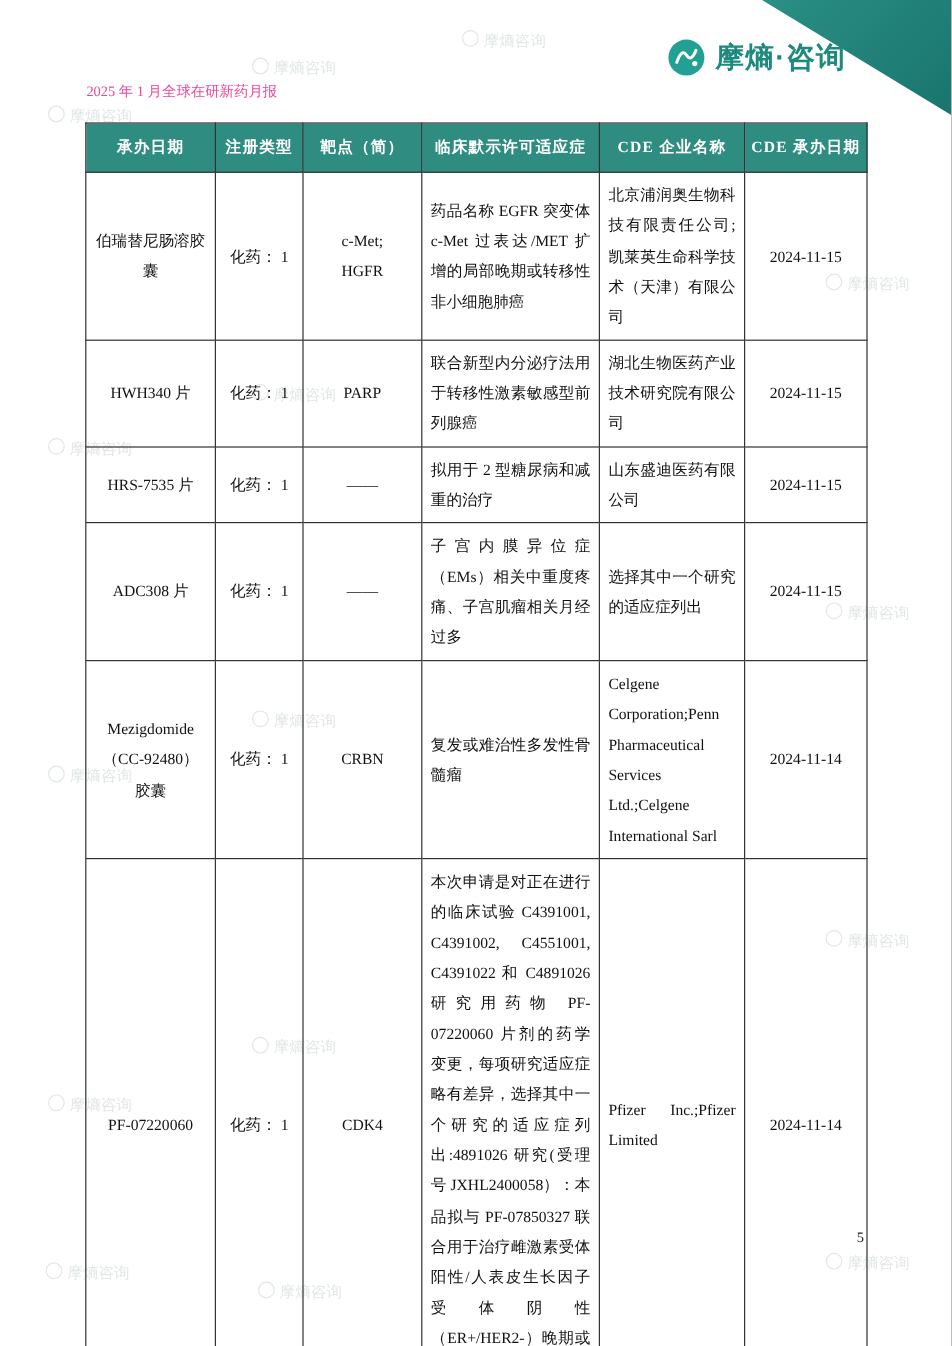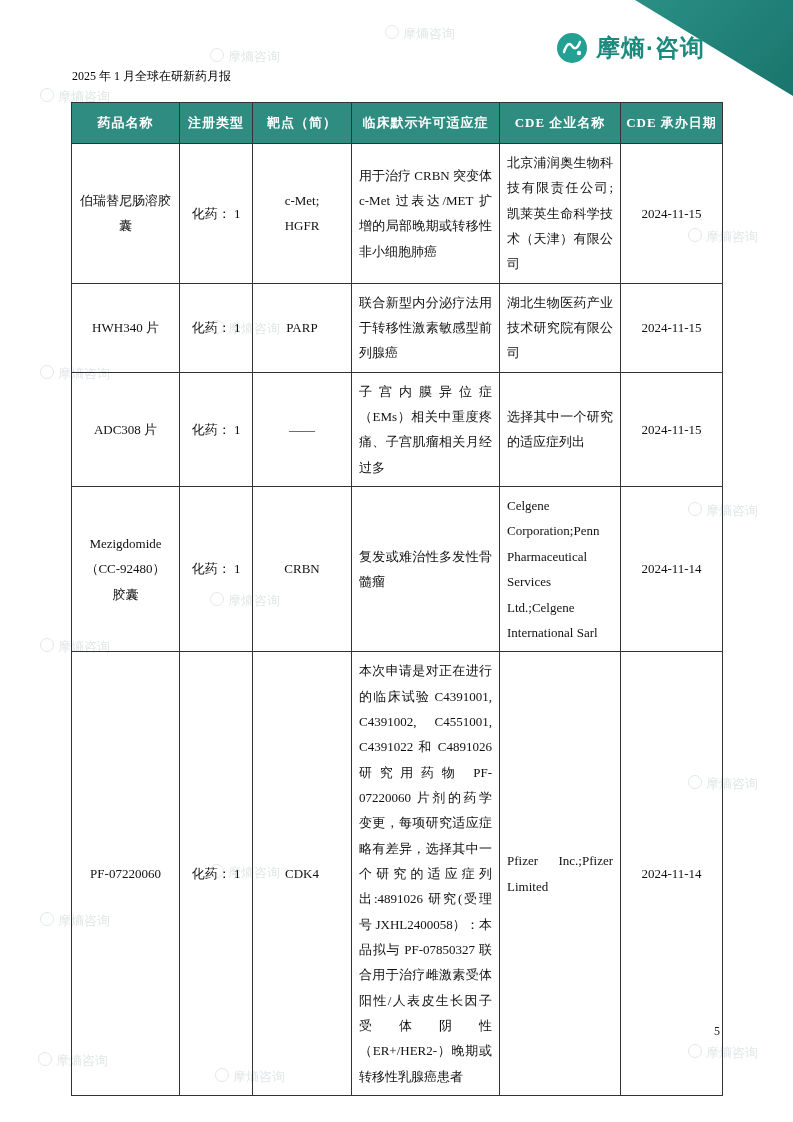--- a/index.html
+++ b/index.html
@@ -13,21 +13,21 @@
     position:absolute; top:0; right:0; width:158px; height:96px;
     background:linear-gradient(135deg,#2a8f85 0%,#19756d 100%);
     clip-path:polygon(0 0,100% 0,100% 100%);
     z-index:3;
   }
   
   .logo { position:absolute; left:556px; top:32px; display:flex; align-items:center; gap:8px; z-index:4; }
   .logo-icon { width:32px; height:32px; display:inline-block; }
   .logo-text { font-family:"Liberation Sans","DejaVu Sans",sans-serif; font-size:24px; font-weight:bold; color:#1d8a7e; letter-spacing:1px; }
   
-  .report-title { position:absolute; left:72px; top:68px; font-size:12px; color:#000000; z-index:2; }
+  .report-title { position:absolute; left:72px; top:68px; font-size:12px; color:#ec4899; z-index:2; }
   
   .wm {
     position:absolute; display:flex; align-items:flex-start; gap:4px;
     color:#c9d2d4; font-size:13px; z-index:1; opacity:0.55; white-space:nowrap;
     font-family:"Liberation Sans","DejaVu Sans",sans-serif;
   }
   .wm-icon { width:12px; height:12px; border:1.5px solid #c9d2d4; border-radius:50%; display:inline-block; }
   
   table.drug {
     position:absolute; left:71px; top:102px; width:651px;
@@ -131,44 +131,52 @@
     <colgroup>
       <col style="width:108px">
         <col style="width:73px">
         <col style="width:99px">
       <col style="width:148px">
         <col style="width:121px">
         <col style="width:102px">
     </colgroup>
     <thead>
       <tr>
-        <th>药品名称</th>
+        <th>承办日期</th>
         <th>注册类型</th>
         <th>靶点（简）</th>
         <th>临床默示许可适应症</th>
         <th>CDE 企业名称</th>
         <th>CDE 承办日期</th>
       </tr>
     </thead>
     <tbody>
       <tr style="height:108px">
         <td class="c-center">伯瑞替尼肠溶胶囊</td>
         <td class="c-center">化药： 1</td>
         <td class="c-center pre">c-Met;
 HGFR</td>
-        <td class="c-just">用于治疗 CRBN 突变体 c-Met 过表达/MET 扩增的局部晚期或转移性非小细胞肺癌</td>
+        <td class="c-just">药品名称 EGFR 突变体 c-Met 过表达/MET 扩增的局部晚期或转移性非小细胞肺癌</td>
         <td class="c-just">北京浦润奥生物科技有限责任公司;凯莱英生命科学技术（天津）有限公司</td>
         <td class="c-center">2024-11-15</td>
       </tr>
       <tr style="height:65px">
         <td class="c-center">HWH340 片</td>
         <td class="c-center">化药： 1</td>
         <td class="c-center">PARP</td>
         <td class="c-just">联合新型内分泌疗法用于转移性激素敏感型前列腺癌</td>
         <td class="c-just">湖北生物医药产业技术研究院有限公司</td>
+        <td class="c-center">2024-11-15</td>
+      </tr>
+      <tr style="height:42px">
+        <td class="c-center">HRS-7535 片</td>
+        <td class="c-center">化药： 1</td>
+        <td class="c-center">——</td>
+        <td class="c-just">拟用于 2 型糖尿病和减重的治疗</td>
+        <td class="c-just">山东盛迪医药有限公司</td>
         <td class="c-center">2024-11-15</td>
       </tr>
       <tr style="height:73px">
         <td class="c-center">ADC308 片</td>
         <td class="c-center">化药： 1</td>
         <td class="c-center">——</td>
         <td class="c-just">子宫内膜异位症（EMs）相关中重度疼痛、子宫肌瘤相关月经过多</td>
         <td class="c-just">选择其中一个研究的适应症列出</td>
         <td class="c-center">2024-11-15</td>
       </tr>

